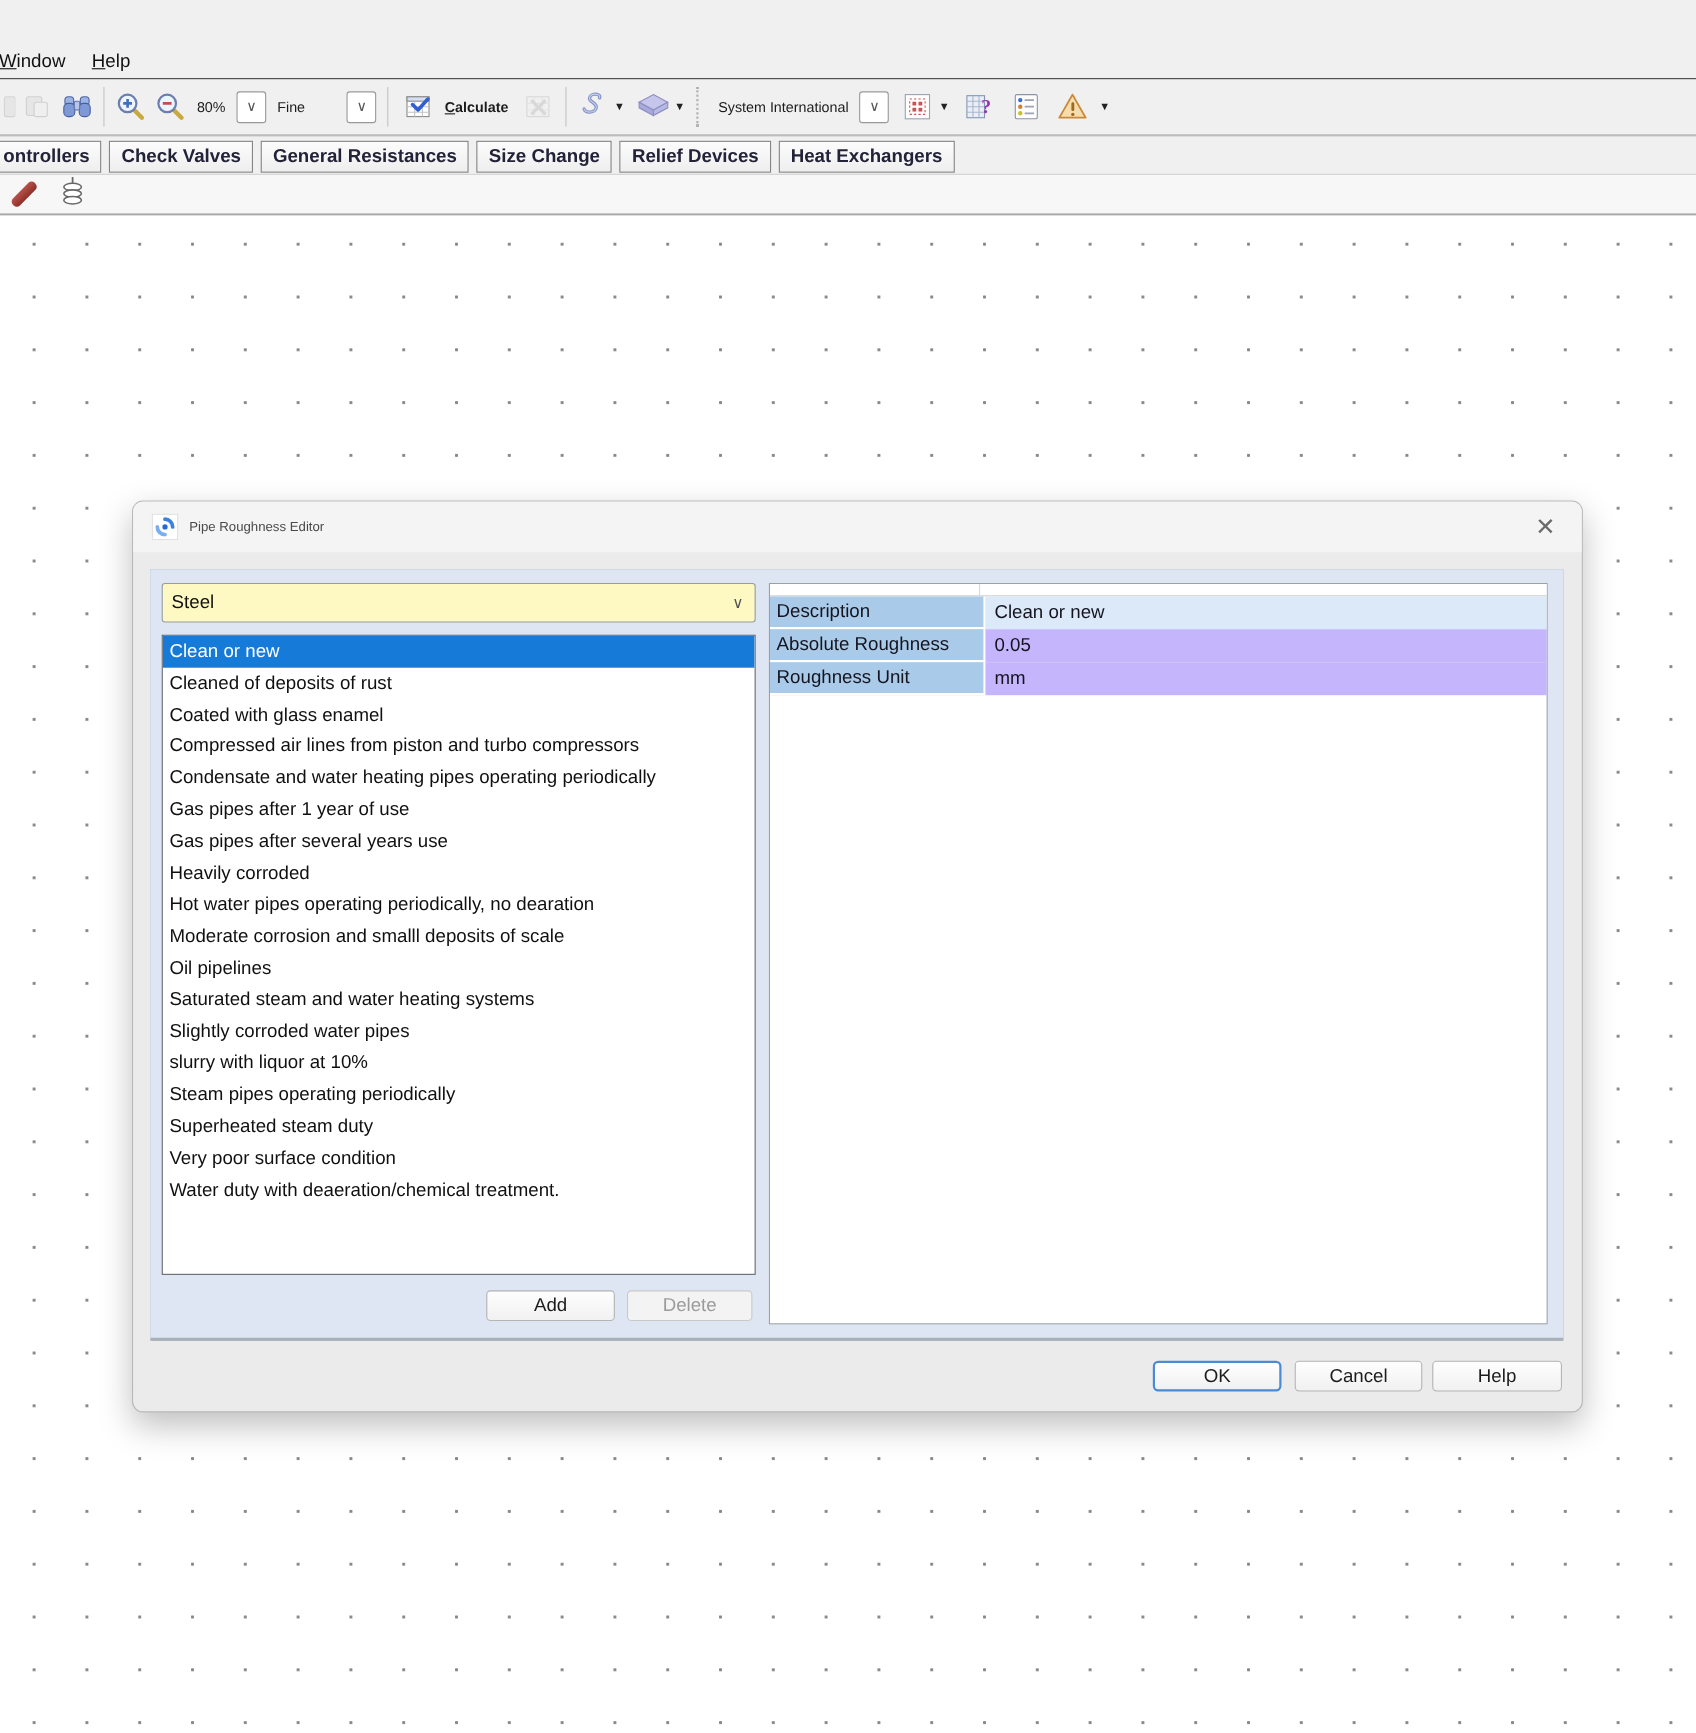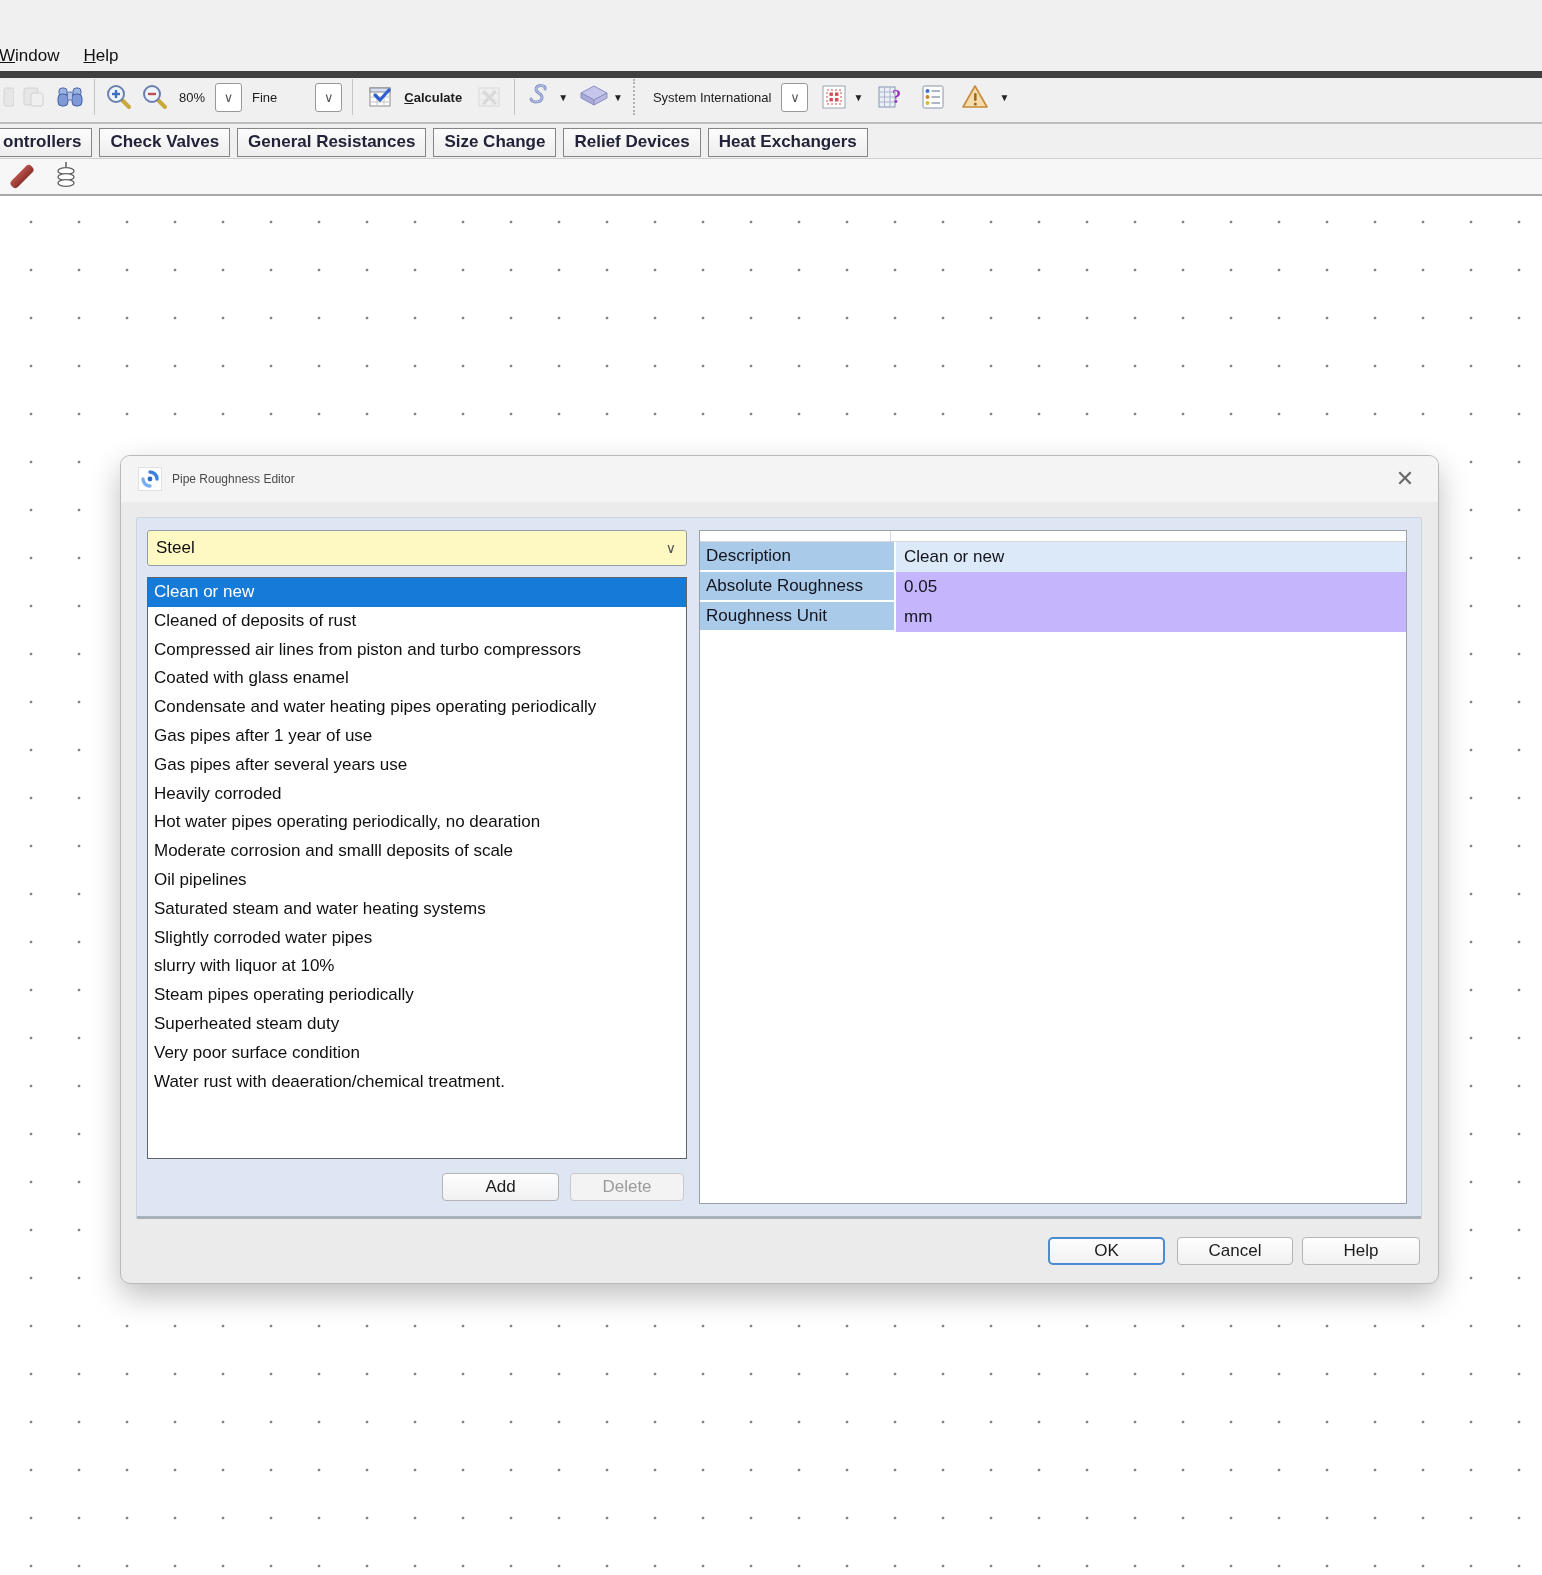--- a/index.html
+++ b/index.html
@@ -2,21 +2,21 @@
 <html><head>
 <meta charset="utf-8">
 <style>
   html,body{margin:0;padding:0;}
   body{font-family:"Liberation Sans","DejaVu Sans",sans-serif;background:#fff;width:1542px;height:1575px;overflow:hidden;position:relative;}
   .app{position:absolute;inset:0;}
 
   
   .chrome{position:absolute;left:0;top:0;width:1542px;height:196px;background:#f0f0f0;}
   .top-strip{position:absolute;left:0;top:0;width:100%;height:40px;background:#f0f0f0;}
-  .menubar{position:absolute;left:0;top:40px;width:100%;height:31px;display:flex;align-items:center;border-bottom:7px solid #404040;}
+  .menubar{position:absolute;left:0;top:40px;width:100%;height:31px;display:flex;align-items:center;border-bottom:1px solid #404040;}
   .menu-item{font-size:17px;color:#111;padding:0 12px;cursor:default;}
   .menu-item:first-child{padding-left:2px;margin-left:-3px;}
   .ak{text-decoration:underline;}
 
   .toolbar{position:absolute;left:0;top:72px;width:100%;height:50px;display:flex;align-items:center;border-bottom:2px solid #bdbdbd;}
   .tb-sep{width:1px;height:36px;background:#c4c4c4;margin:0 6px;}
   .tb-sep-dotted{width:0;height:36px;border-left:2px dotted #b3b3b3;margin:0 8px;}
   .tb-ico{display:inline-flex;align-items:center;justify-content:center;width:32px;height:32px;margin:0 2px;}
   .tb-ico.dim{opacity:.45;filter:grayscale(1);}
   .tb-label{font-size:13px;color:#1c1c1c;margin:0 6px;white-space:nowrap;}
@@ -267,36 +267,36 @@
     <div class="dlg-panel">
 
       <div class="material-combo">
         <span class="val">Steel</span>
         <span class="chev">∨</span>
       </div>
 
       <div class="listbox">
           <div class="list-item selected">Clean or new</div>
           <div class="list-item">Cleaned of deposits of rust</div>
+          <div class="list-item">Coated with glass enamel</div>
           <div class="list-item">Compressed air lines from piston and turbo compressors</div>
-          <div class="list-item">Coated with glass enamel</div>
           <div class="list-item">Condensate and water heating pipes operating periodically</div>
           <div class="list-item">Gas pipes after 1 year of use</div>
           <div class="list-item">Gas pipes after several years use</div>
           <div class="list-item">Heavily corroded</div>
           <div class="list-item">Hot water pipes operating periodically, no dearation</div>
           <div class="list-item">Moderate corrosion and smalll deposits of scale</div>
           <div class="list-item">Oil pipelines</div>
           <div class="list-item">Saturated steam and water heating systems</div>
           <div class="list-item">Slightly corroded water pipes</div>
           <div class="list-item">slurry with liquor at 10%</div>
           <div class="list-item">Steam pipes operating periodically</div>
           <div class="list-item">Superheated steam duty</div>
           <div class="list-item">Very poor surface condition</div>
-          <div class="list-item">Water rust with deaeration/chemical treatment.</div>
+          <div class="list-item">Water duty with deaeration/chemical treatment.</div>
         </div>
 
       <button class="btn add-btn">Add</button>
       <button class="btn del-btn disabled">Delete</button>
 
       <div class="propgrid">
         <div class="pg-header">
             <div class="split"></div>
           </div>
         <div class="pg-row">

